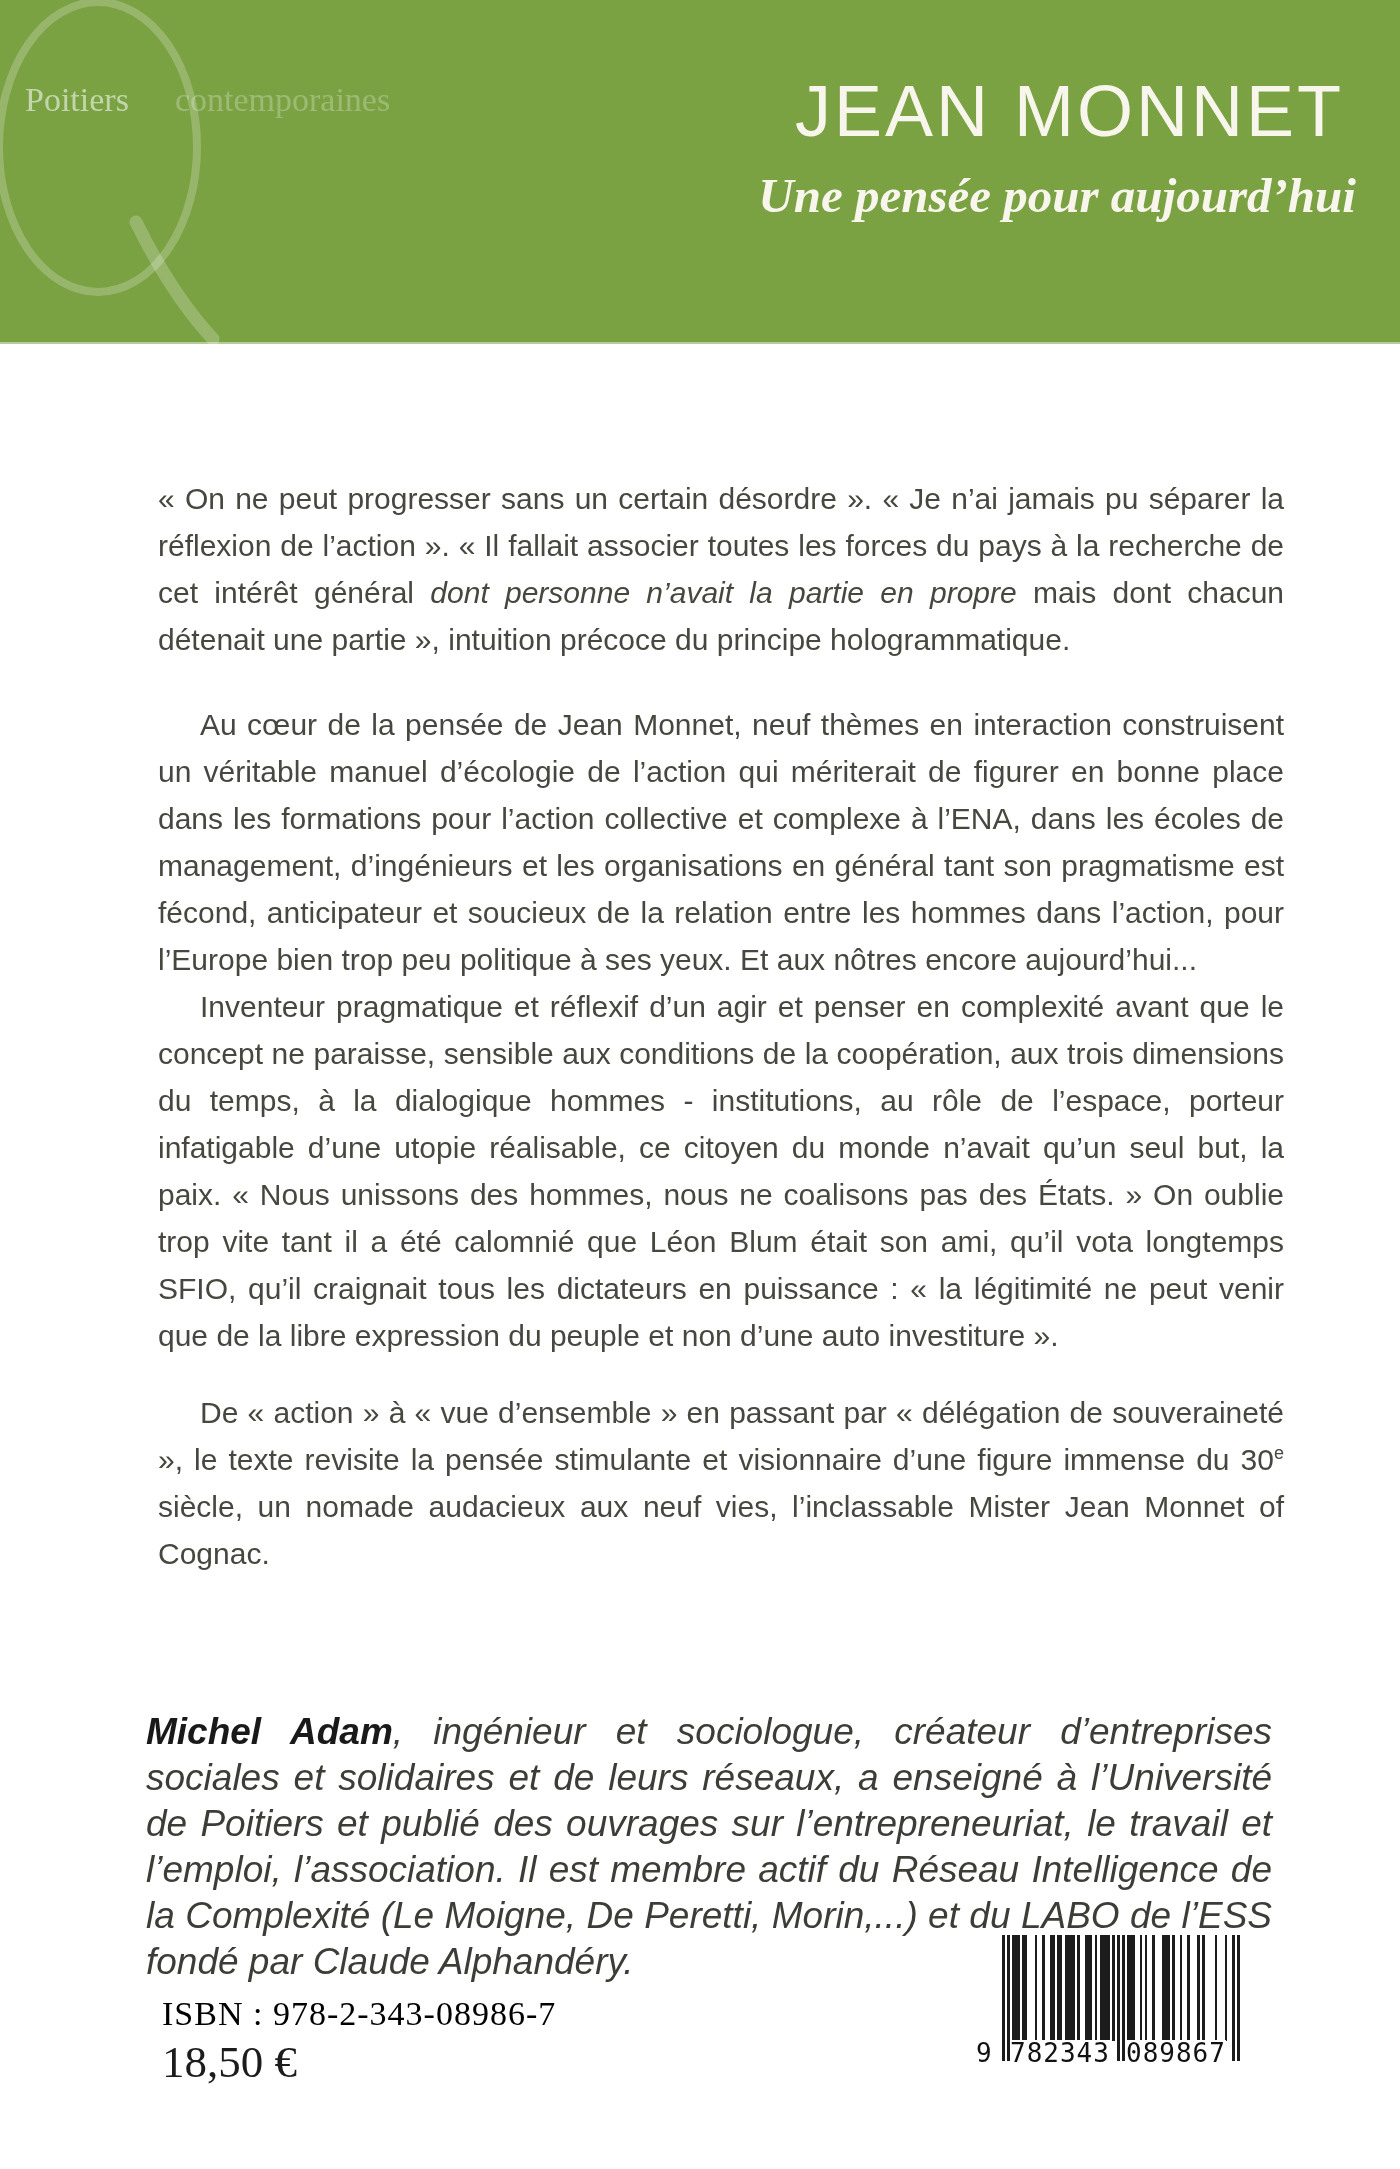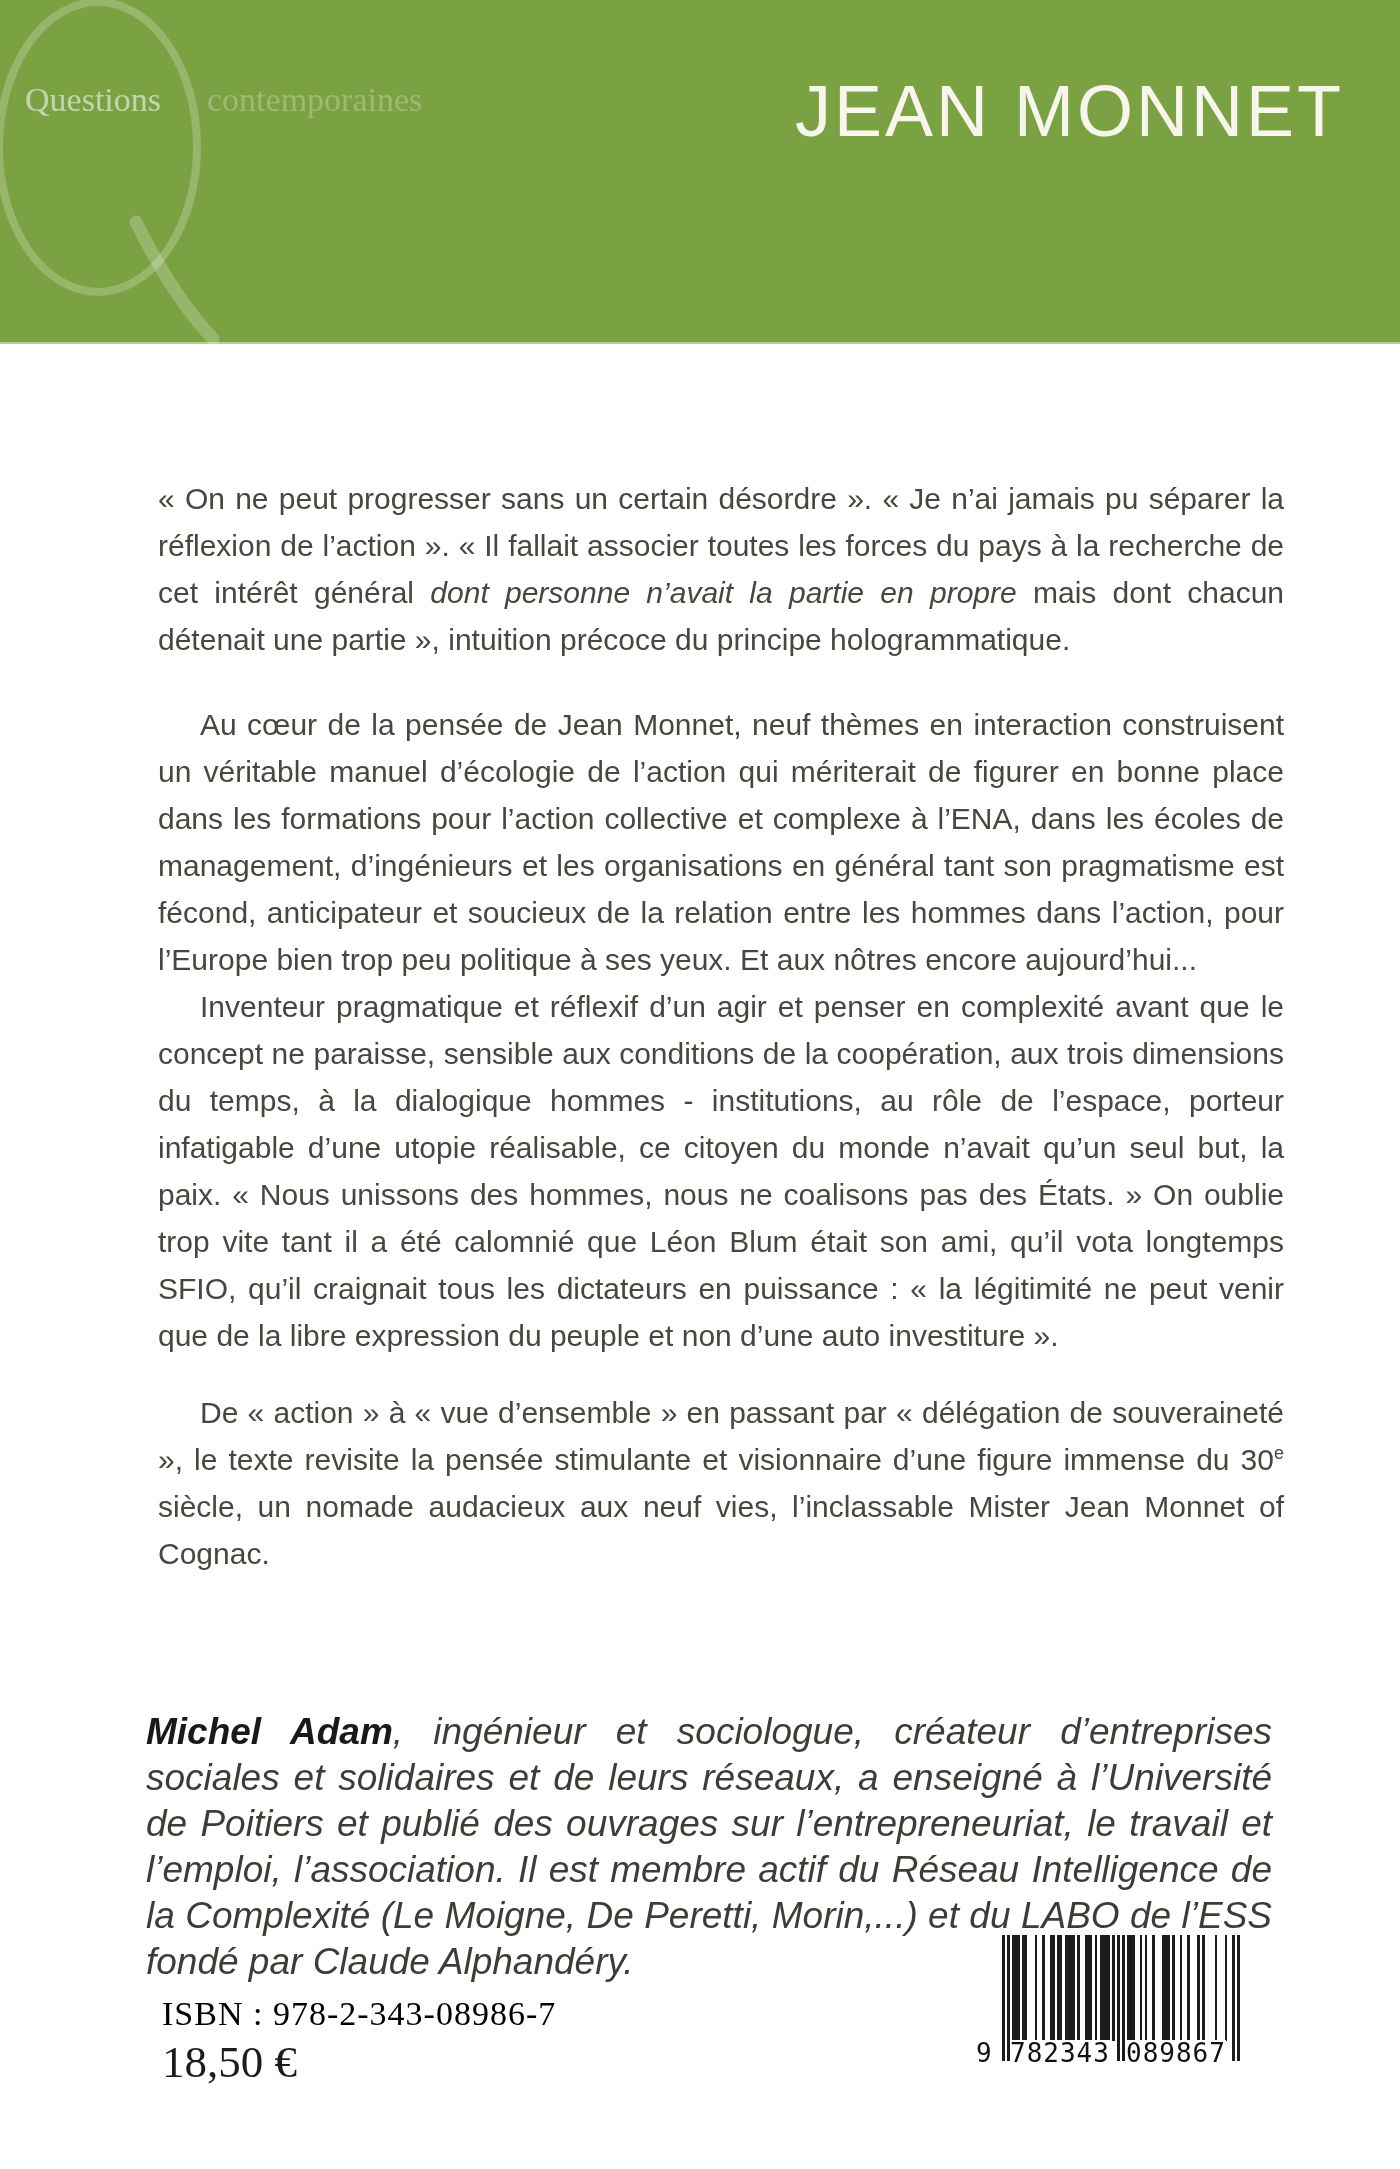--- a/index.html
+++ b/index.html
@@ -106,24 +106,25 @@
 <body>
 
 <div class="page">
 
   <div class="band">
     <svg class="q-svg" width="280" height="344" viewBox="0 0 280 344">
       <ellipse cx="98" cy="147" rx="99" ry="145" fill="none" stroke="rgba(255,255,255,0.22)" stroke-width="8"></ellipse>
       <path d="M 136 222 Q 172 295 213 339" fill="none" stroke="rgba(255,255,255,0.22)" stroke-width="13" stroke-linecap="round"></path>
     </svg>
     <div class="collection">
-      <span class="w1">Questions</span><span class="w2">contemporaines</span>
+      <span class="w1">Poitiers</span><span class="w2">contemporaines</span>
     </div>
     <div class="titles">
       <h1 class="book-author">JEAN MONNET</h1>
+      <h3 class="book-subtitle">Une pensée pour aujourd’hui</h3>
     </div>
   </div>
 
   <div class="synopsis">
     <p><span>« On ne peut progresser sans un certain désordre ». « Je n’ai jamais pu séparer la réflexion de l’action ». « Il fallait associer toutes les forces du pays à la recherche de cet intérêt général </span><span class="it">dont personne n’avait la partie en propre</span><span> mais dont chacun détenait une partie », intuition précoce du principe hologrammatique.</span></p>
     <p class="indent sp38">Au cœur de la pensée de Jean Monnet, neuf thèmes en interaction construisent un véritable manuel d’écologie de l’action qui mériterait de figurer en bonne place dans les formations pour l’action collective et complexe à l’ENA, dans les écoles de management, d’ingénieurs et les organisations en général tant son pragmatisme est fécond, anticipateur et soucieux de la relation entre les hommes dans l’action, pour l’Europe bien trop peu politique à ses yeux. Et aux nôtres encore aujourd’hui...</p>
     <p class="indent">Inventeur pragmatique et réflexif d’un agir et penser en complexité avant que le concept ne paraisse, sensible aux conditions de la coopération, aux trois dimensions du temps, à la dialogique hommes - institutions, au rôle de l’espace, porteur infatigable d’une utopie réalisable, ce citoyen du monde n’avait qu’un seul but, la paix. « Nous unissons des hommes, nous ne coalisons pas des États. » On oublie trop vite tant il a été calomnié que Léon Blum était son ami, qu’il vota longtemps SFIO, qu’il craignait tous les dictateurs en puissance : « la légitimité ne peut venir que de la libre expression du peuple et non d’une auto investiture ».</p>
     <p class="indent sp30"><span>De « action » à « vue d’ensemble » en passant par « délégation de souveraineté », le texte revisite la pensée stimulante et visionnaire d’une figure immense du 30</span><sup>e</sup><span> siècle, un nomade audacieux aux neuf vies, l’inclassable Mister Jean Monnet of Cognac.</span></p>
   </div>
 

